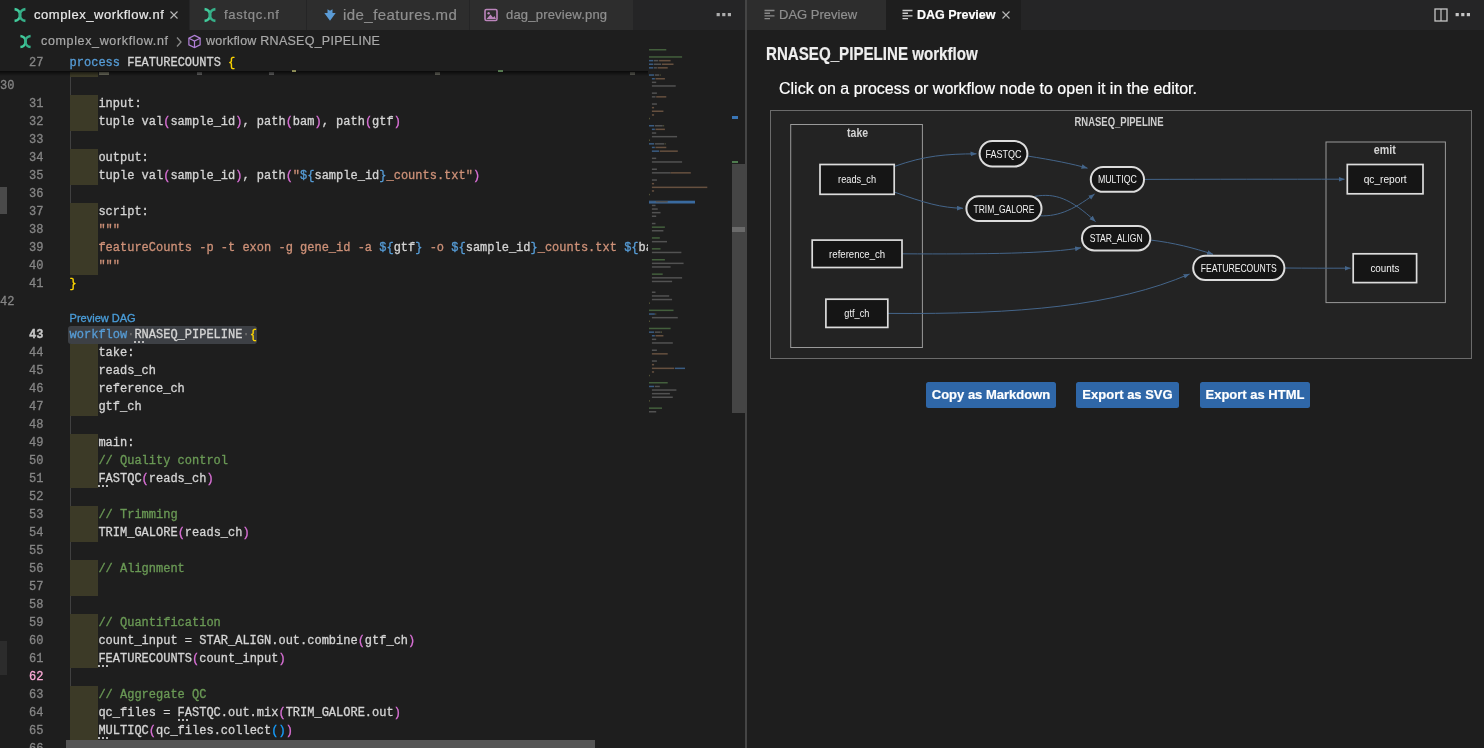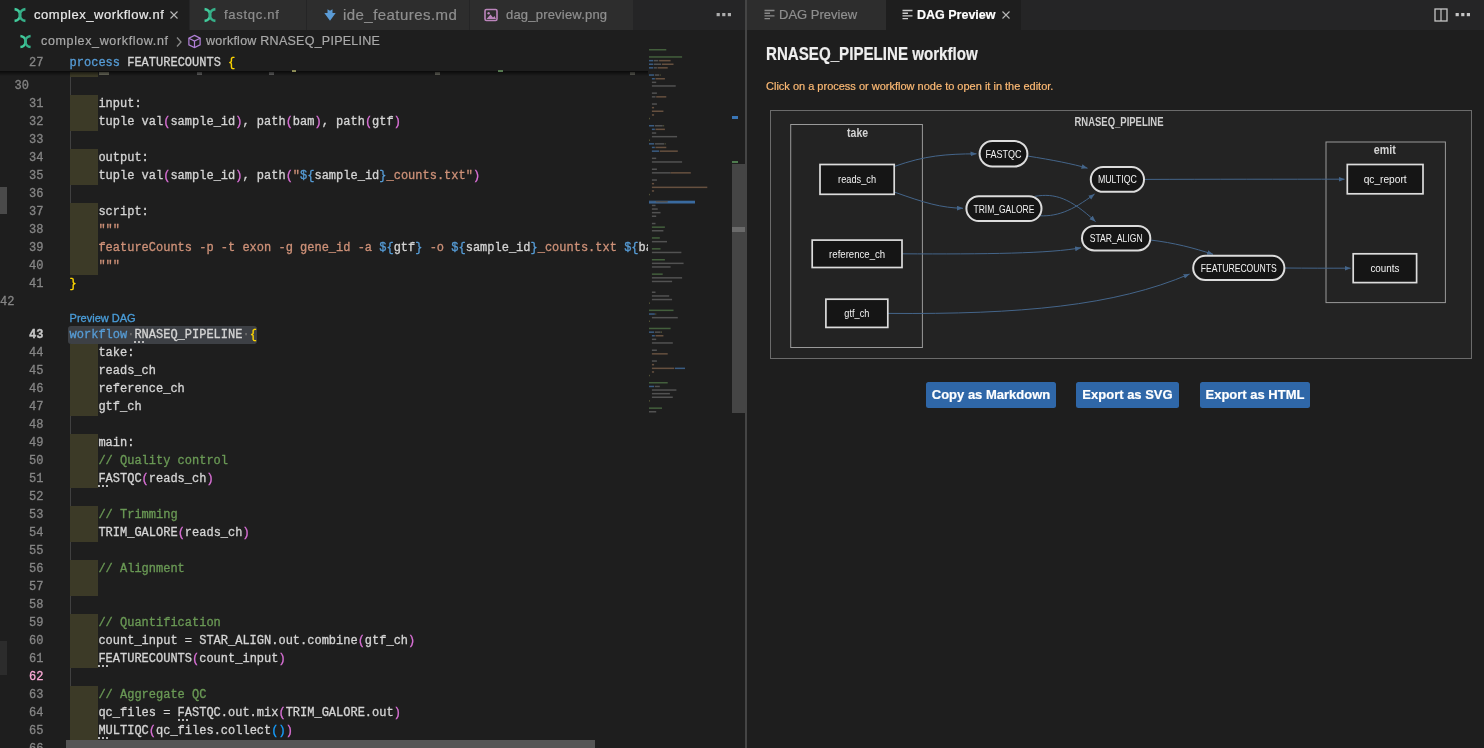--- a/index.html
+++ b/index.html
@@ -142,21 +142,21 @@
     </div>
     <div style="position:absolute;left:0;top:703.5px;height:18px;width:648px">
       <span style="position:absolute;left:0;width:43.5px;text-align:right;color:#858585;display:inline-block">64</span>
       <span style="position:absolute;left:69.6px;white-space:pre"><span style="color:#d4d4d4">    qc_files = FASTQC.out.mix</span><span style="color:#da70d6">(</span><span style="color:#d4d4d4">TRIM_GALORE.out</span><span style="color:#da70d6">)</span></span>
     </div>
     <div style="position:absolute;left:0;top:721.5px;height:18px;width:648px">
       <span style="position:absolute;left:0;width:43.5px;text-align:right;color:#858585;display:inline-block">65</span>
       <span style="position:absolute;left:69.6px;white-space:pre"><span style="color:#d4d4d4">    MULTIQC</span><span style="color:#da70d6">(</span><span style="color:#d4d4d4">qc_files.collect</span><span style="color:#179fff">(</span><span style="color:#179fff">)</span><span style="color:#da70d6">)</span></span>
     </div>
     <div style="position:absolute;left:0;top:76.5px;height:18px;width:60px">
-      <span style="position:absolute;left:0;width:43.5px;text-align:center;color:#858585;display:inline-block">30</span>
+      <span style="position:absolute;left:0;width:43.5px;text-align:left;color:#858585;display:inline-block">30</span>
     </div>
     <div style="position:absolute;left:0;top:130.5px;height:18px;width:60px">
       <span style="position:absolute;left:0;width:43.5px;text-align:right;color:#858585;display:inline-block">33</span>
     </div>
     <div style="position:absolute;left:0;top:184.5px;height:18px;width:60px">
       <span style="position:absolute;left:0;width:43.5px;text-align:right;color:#858585;display:inline-block">36</span>
     </div>
     <div style="position:absolute;left:0;top:292.5px;height:18px;width:60px">
       <span style="position:absolute;left:0;width:43.5px;text-align:left;color:#858585;display:inline-block">42</span>
     </div>
@@ -389,21 +389,21 @@
         <rect x="1" y="1" width="12" height="12" fill="none" stroke="#c5c5c5" stroke-width="1.3"></rect>
         <path d="M7 1 V13" stroke="#c5c5c5" stroke-width="1.2"></path>
       </svg>
       <svg style="position:absolute;left:708px;top:12px" width="16" height="6" viewBox="0 0 16 6">
         <rect x="0.6" y="1" width="3.2" height="3.2" fill="#c5c5c5"></rect>
         <rect x="6.2" y="1" width="3.2" height="3.2" fill="#c5c5c5"></rect>
         <rect x="11.8" y="1" width="3.2" height="3.2" fill="#c5c5c5"></rect>
       </svg>
     </div>
     <div style="position:absolute;left:19px;top:44px;font-size:18px;font-weight:bold;color:#eeeeee;transform:scaleX(0.84);transform-origin:0 0;white-space:nowrap">RNASEQ_PIPELINE workflow</div>
-    <div style="position:absolute;left:19px;top:80px;font-size:11px;color:#fdba74">Click on a process or workflow node to open it in the editor.</div>
+    <div style="position:absolute;left:32px;top:80px;font-size:16px;color:#ffffff">Click on a process or workflow node to open it in the editor.</div>
     <div style="position:absolute;top:382px;height:26px;background:#2f67a8;border-radius:2.5px;color:#fff;font-size:13px;font-weight:bold;text-align:center;line-height:26px;left:179px;width:130px">Copy as Markdown</div>
     <div style="position:absolute;top:382px;height:26px;background:#2f67a8;border-radius:2.5px;color:#fff;font-size:13px;font-weight:bold;text-align:center;line-height:26px;left:329px;width:103px">Export as SVG</div>
     <div style="position:absolute;top:382px;height:26px;background:#2f67a8;border-radius:2.5px;color:#fff;font-size:13px;font-weight:bold;text-align:center;line-height:26px;left:453px;width:110px">Export as HTML</div>
   </div>
 
 <svg style="position:absolute;left:770px;top:110px" width="702" height="249" viewBox="0 0 702 249" font-family="Liberation Sans, sans-serif">
 <rect x="0.5" y="0.5" width="701" height="248" fill="#232323" stroke="#6b6b6b"></rect>
 <text x="349" y="15.5" text-anchor="middle" font-size="12" font-weight="bold" fill="#cfcfcf" textLength="89" lengthAdjust="spacingAndGlyphs">RNASEQ_PIPELINE</text>
 <rect x="20.7" y="14.5" width="131.7" height="223" fill="none" stroke="#9a9a9a" stroke-width="1"></rect>
 <text x="87.6" y="26.5" text-anchor="middle" font-size="12" font-weight="bold" fill="#d4d4d4" textLength="21" lengthAdjust="spacingAndGlyphs">take</text>

